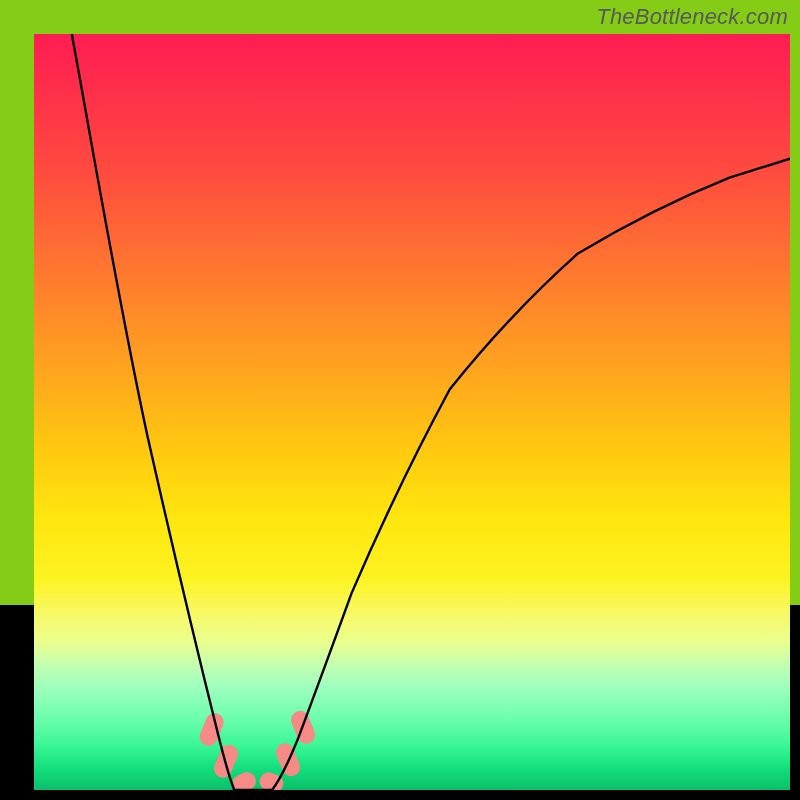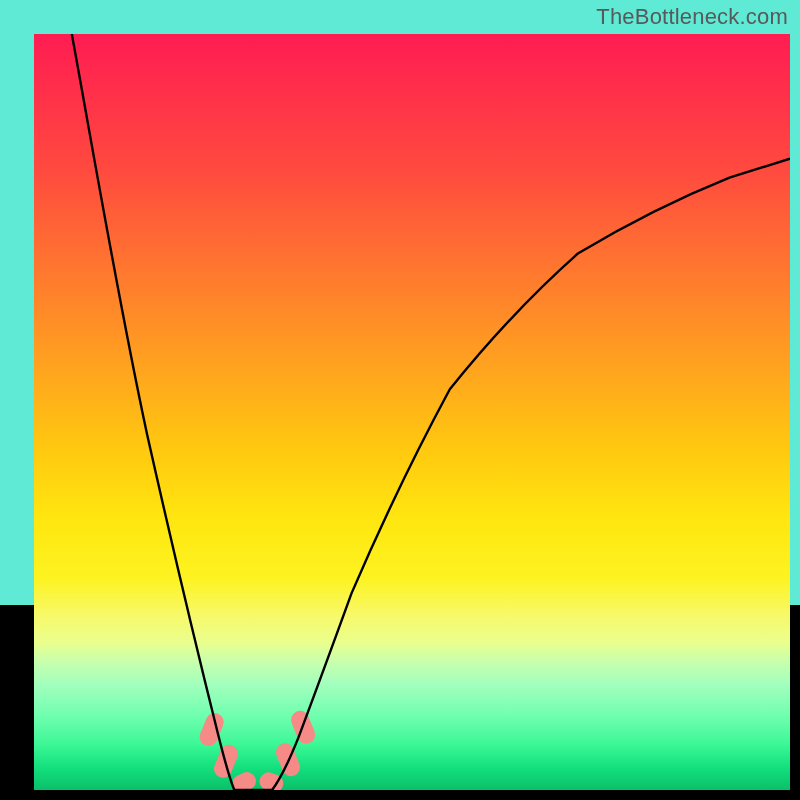--- a/index.html
+++ b/index.html
@@ -1,21 +1,22 @@
 <!DOCTYPE html>
 <html><head>
 <meta charset="utf-8">
 <style>
   * { margin: 0; padding: 0; box-sizing: border-box; }
   html, body { width: 800px; height: 800px; overflow: hidden; background: #000; }
   .wrap {
     position: relative;
     width: 800px;
     height: 605px;
-    background: #5eead4;
+    background: #84cc16;
+    font-style: italic;
   }
   .watermark {
     position: absolute;
     top: 4px;
     right: 12px;
     color: #58595b;
     font-family: Arial, Helvetica, sans-serif;
     font-size: 22px;
     letter-spacing: 0.2px;
     z-index: 10;

